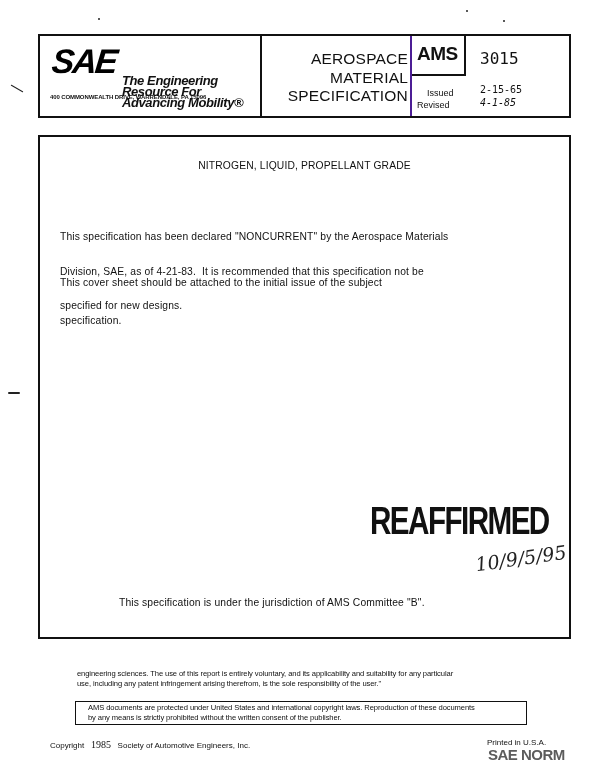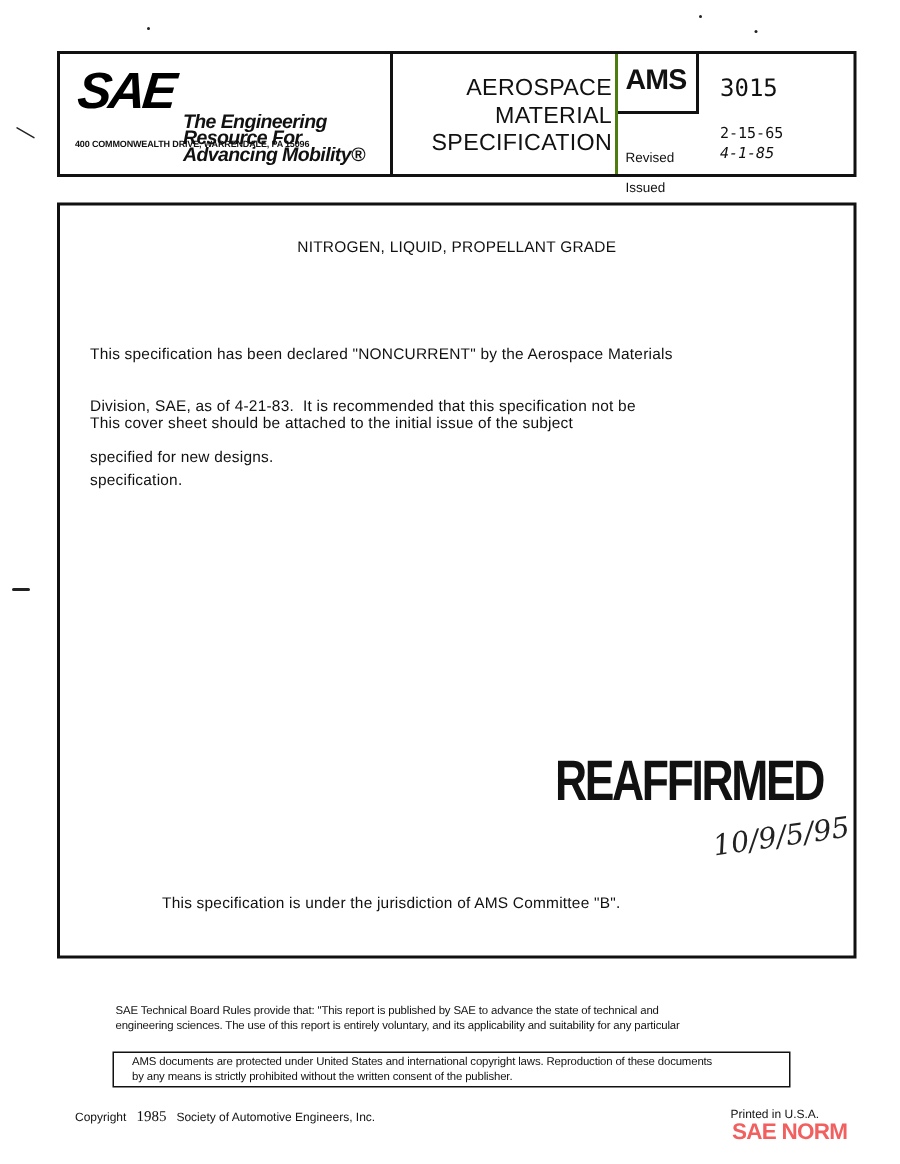--- a/index.html
+++ b/index.html
@@ -7,41 +7,41 @@
     width:600px; height:776px; background:#ffffff; position:relative; overflow:hidden;
     font-family: "Liberation Sans", sans-serif; color:#111;
   }
   .abs { position:absolute; }
   
   .header-box { left:38px; top:34px; width:533px; height:84px; border:2px solid #111; box-sizing:border-box; }
   .logo-cell { left:0; top:0; width:222px; height:80px; border-right:2px solid #111; box-sizing:border-box; }
   .sae-logo { left:12px; top:8px; font-family:"Liberation Sans", sans-serif; font-weight:bold; font-style:italic; font-size:34px; letter-spacing:-2px; line-height:34px; color:#000; transform:skewX(-6deg); }
   .tagline { left:82px; top:10px; font-weight:bold; font-style:italic; font-size:13px; line-height:11px; letter-spacing:-0.4px;margin-top:29px; }
   .address { left:10px; top:58px; font-size:6px; font-weight:bold; letter-spacing:-0.1px; white-space:nowrap; }
-  .title-cell { left:222px; top:0; width:150px; height:80px; border-right:2px solid #4d7c0f; box-sizing:border-box; }
+  .title-cell { left:222px; top:0; width:150px; height:80px; border-right:2px solid #4c1d95; box-sizing:border-box; }
   .spec-title { left:0; top:14px; width:146px; text-align:right; font-size:15.5px; line-height:18.5px; letter-spacing:0.2px; }
   .ams-cell { left:372px; top:0; width:185px; height:80px;border-radius:16px; }
   .ams-label { left:5px; top:7px; font-weight:bold; font-size:19px; letter-spacing:-0.5px; }
   .ams-number { left:68px; top:13px; font-family:"DejaVu Sans Mono", monospace; font-size:16px; }
   .ams-hline { left:0; top:38px; width:52px; height:0; border-top:2px solid #111; }
   .ams-vline { left:52px; top:0; width:0; height:40px; border-left:2px solid #111; }
   .date-label { font-size:9px; }
   .date-value { font-family:"DejaVu Sans Mono", monospace; font-size:10px; }
   
   .body-box { left:38px; top:135px; width:533px; height:504px; border:2px solid #111; box-sizing:border-box; }
   .mono { font-family:Liberation Sans, sans-serif; font-size:10.3px; letter-spacing:0.15px; white-space:pre; }
   .subject { left:0; width:529px; top:23px; text-align:center; }
   .reaffirmed { left:330px; top:363px; font-family:"Liberation Sans", sans-serif; font-weight:bold; font-size:38px; letter-spacing:-2px; transform:scaleX(0.78); transform-origin:left top; color:#111; }
   .reaffirm-date { left:435px; top:410px; font-family:"DejaVu Serif", serif; font-style:italic; font-size:19px; transform:rotate(-8deg); color:#222; }
   
   .foot { font-size:7.6px; line-height:10px; letter-spacing:-0.1px; }
   .notice-box { left:75px; top:701px; width:452px; height:24px; border:1.5px solid #111; box-sizing:border-box; padding:1px 12px; }
   .copyright { left:50px; top:739px; font-size:8px; }
   .printed { left:487px; top:738px; font-size:8px;text-align:center; }
-  .watermark { left:488px; top:746px; font-weight:bold; font-size:15px; color:#ef4444; letter-spacing:-0.5px; opacity:0.85; }
+  .watermark { left:488px; top:746px; font-weight:bold; font-size:15px; color:#404040; letter-spacing:-0.5px; opacity:0.85; }
   .speck { width:2px; height:2px; background:#222; border-radius:1px; }
 </style>
 </head>
 <body>
 
 <div class="abs speck" style="left:98px;top:18px;"></div>
 <div class="abs speck" style="left:466px;top:10px;"></div>
 <div class="abs speck" style="left:503px;top:20px;"></div>
 <div class="abs speck" style="left:10px;top:88px;width:14px;height:1px;transform:rotate(30deg);"></div>
 <div class="abs speck" style="left:8px;top:392px;width:12px;height:2px;"></div>
@@ -61,21 +61,21 @@
       <div>AEROSPACE</div>
       <div>MATERIAL</div>
       <div>SPECIFICATION</div>
     </div>
   </div>
   <div class="abs ams-cell">
     <div class="abs ams-vline"></div>
     <div class="abs ams-hline"></div>
     <div class="abs ams-label">AMS</div>
     <div class="abs ams-number">3015</div>
-    <div class="abs date-label" style="left:5px;top:52px;margin-top:32px;">Issued</div>
+    <div class="abs date-label" style="left:15px;top:52px;">Issued</div>
     <div class="abs date-value" style="left:68px;top:48px;">2-15-65</div>
     <div class="abs date-label" style="left:5px;top:64px;">Revised</div>
     <div class="abs date-value" style="left:68px;top:61px;font-style:italic;">4-1-85</div>
   </div>
 </div>
 
 <div class="abs body-box">
   <div class="abs mono subject">NITROGEN, LIQUID, PROPELLANT GRADE</div>
 
   <div class="abs mono" style="left:20px;top:71px;line-height:11.5px;">
@@ -85,26 +85,26 @@
   </div>
 
   <div class="abs mono" style="left:20px;top:115px;line-height:12.5px;">
     <div>This cover sheet should be attached to the initial issue of the subject</div>
     <div>specification.</div>
   </div>
 
   <div class="abs reaffirmed">REAFFIRMED</div>
   <div class="abs reaffirm-date">10/9/5/95</div>
 
-  <div class="abs mono" style="left:68px;top:460px;">This specification is under the jurisdiction of AMS Committee "B".</div>
+  <div class="abs mono" style="left:79px;top:460px;">This specification is under the jurisdiction of AMS Committee "B".</div>
 </div>
 
 <div class="abs foot" style="left:77px;top:669px;">
-  <div>SAE Technical Board Rules provide that: "This report is published by SAE to advance the state of technical and</div>
   <div>engineering sciences. The use of this report is entirely voluntary, and its applicability and suitability for any particular</div>
+  <div>use, including any patent infringement arising therefrom, is the sole responsibility of the user."</div>
 </div>
 
 <div class="abs notice-box foot">
   <div>AMS documents are protected under United States and international copyright laws. Reproduction of these documents</div>
   <div>by any means is strictly prohibited without the written consent of the publisher.</div>
 </div>
 
 <div class="abs copyright">
   <span>Copyright</span>&nbsp;&nbsp;
   <span style="font-family:'Liberation Serif',serif;font-size:10px;margin-top:23px;">1985</span>&nbsp;&nbsp;

